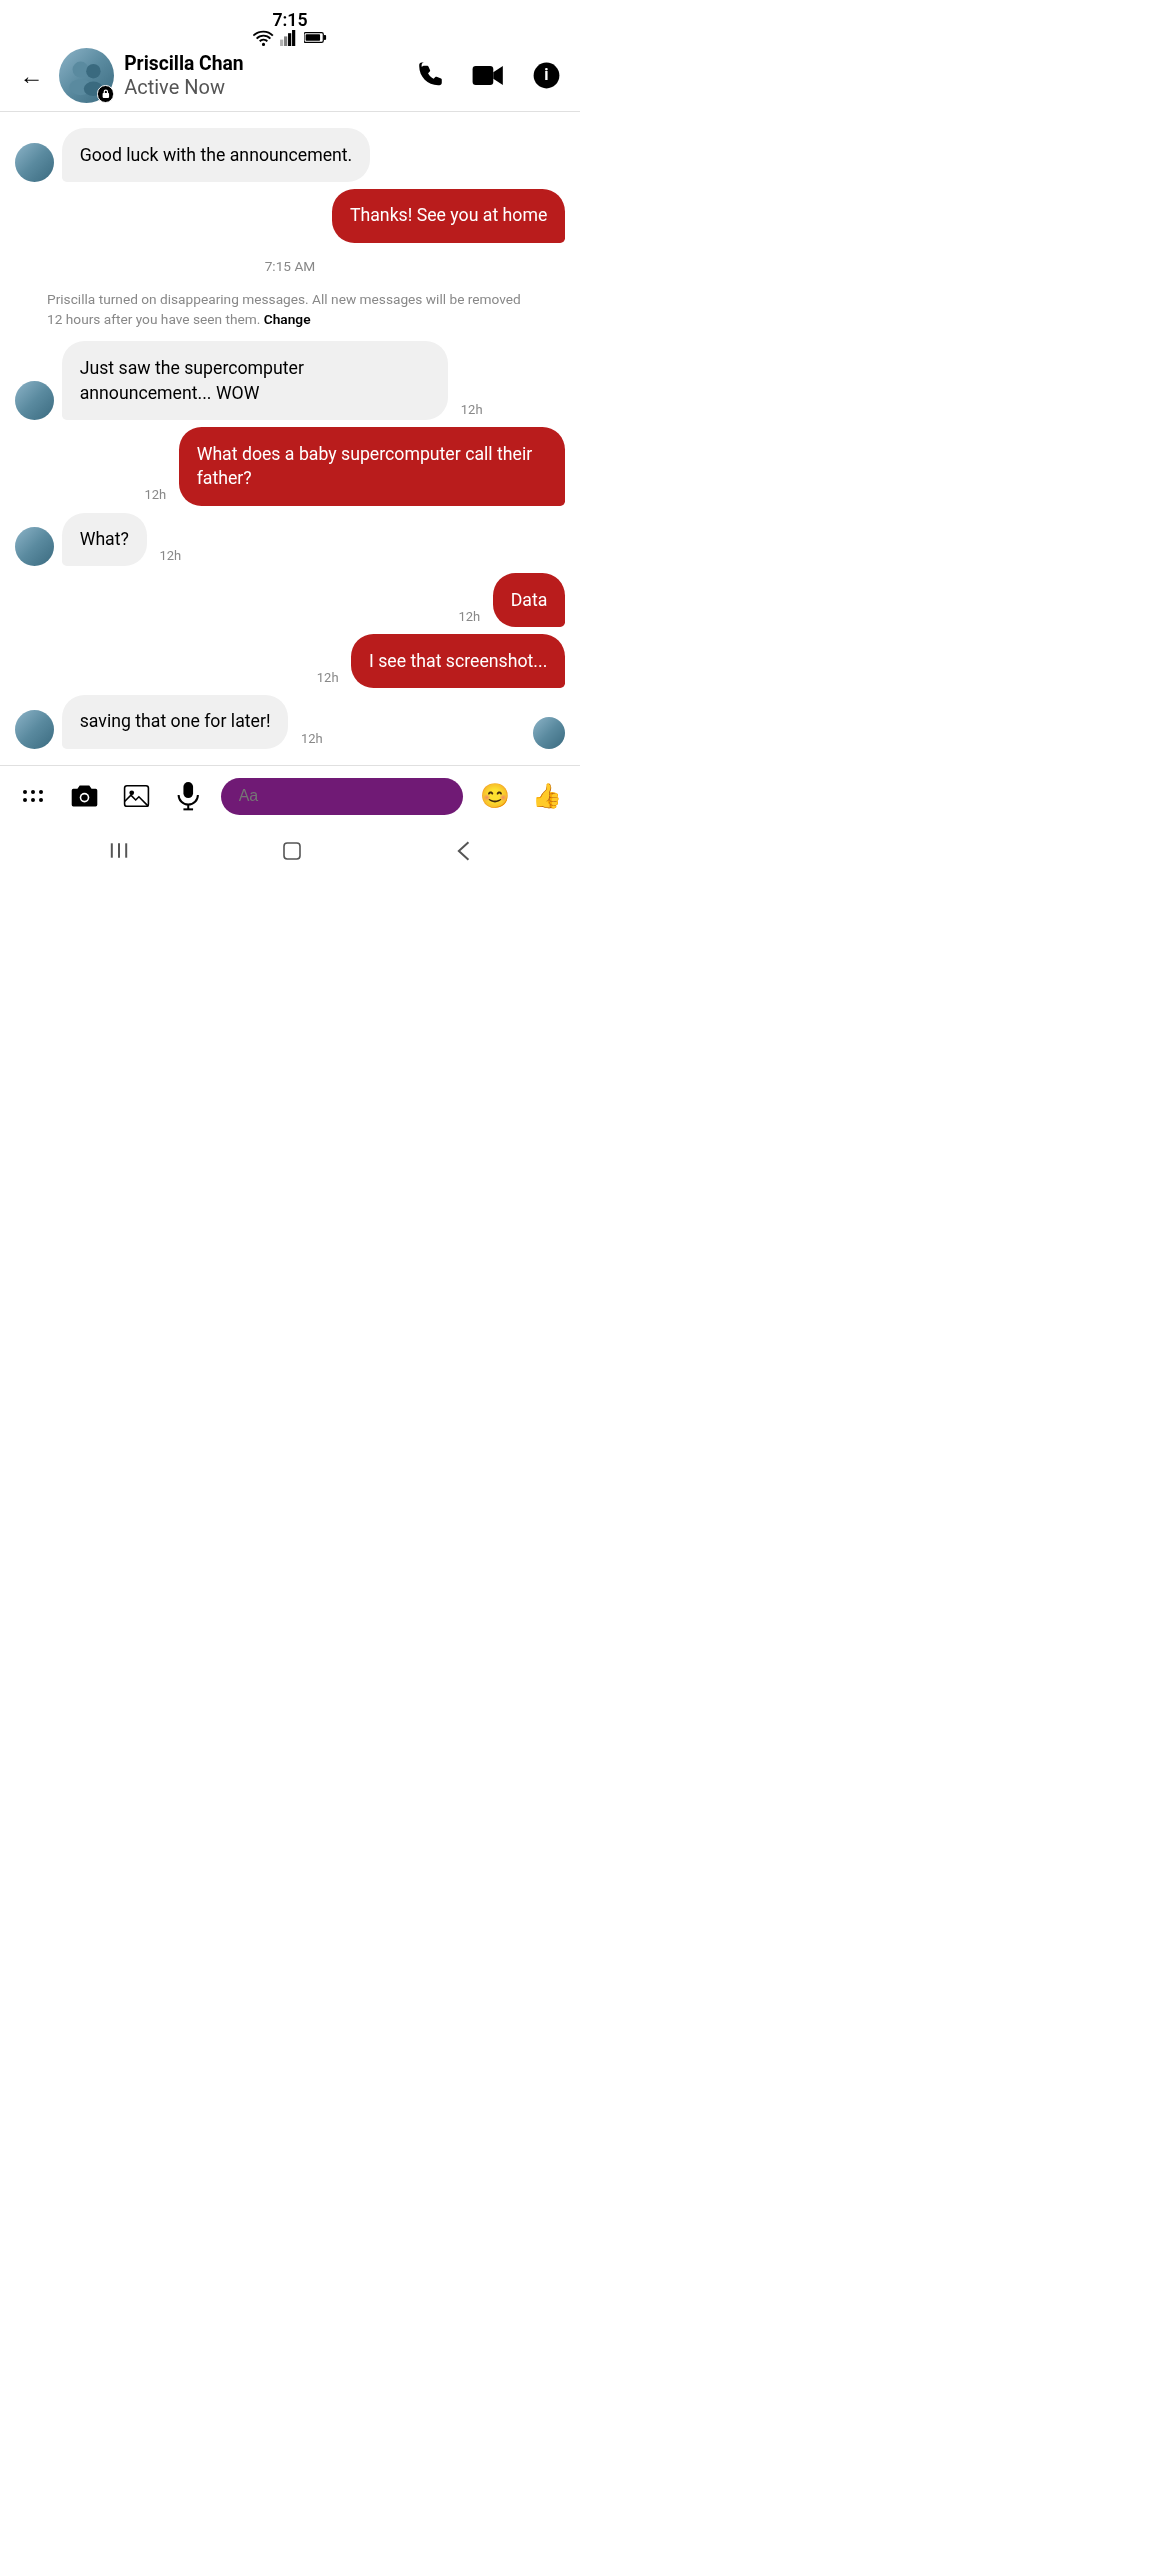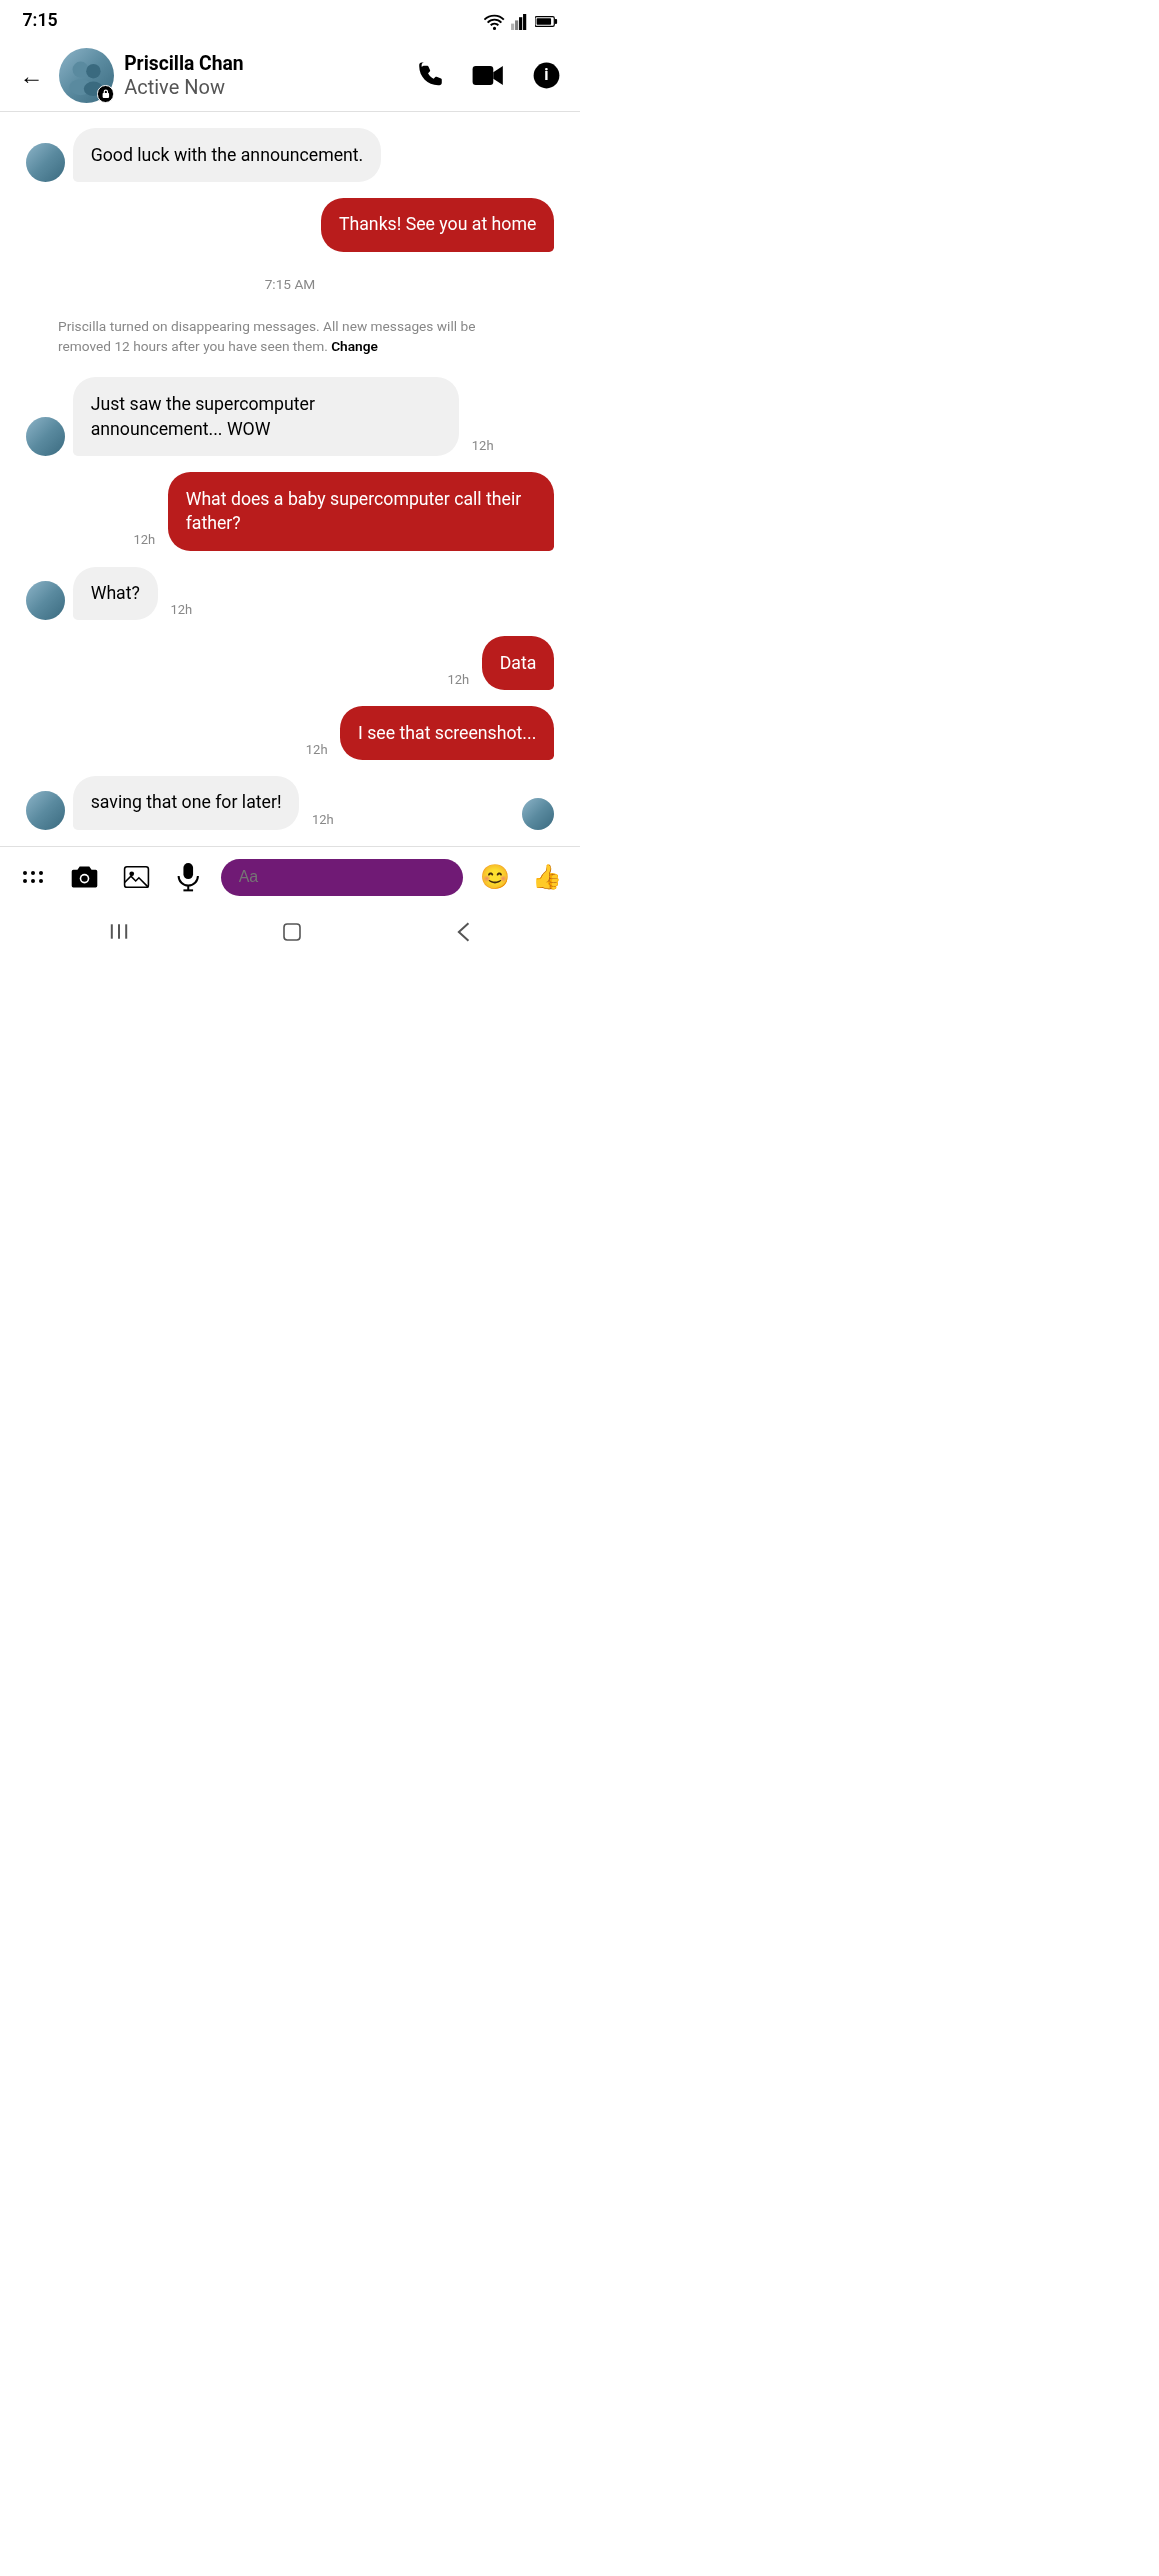--- a/index.html
+++ b/index.html
@@ -10,22 +10,24 @@
       font-family: -apple-system, BlinkMacSystemFont, 'Segoe UI', Roboto, sans-serif;
       width: 580px;
       min-height: 1288px;
       overflow-x: hidden;
     }
 
     
     .status-bar {
       display: flex;
       justify-content: space-between;
+      align-items: center;
       padding: 9.7px 22.5px 6.4px;
       height: 40px;
+      flex-direction: column;
     }
     .status-time {
       font-size: 17.7px;
       font-weight: 600;
       color: #000;
     }
     .status-icons {
       display: flex;
       align-items: center;
       gap: 6.4px;
@@ -98,24 +100,24 @@
       width: 42px;
       height: 42px;
       display: flex;
       align-items: center;
       justify-content: center;
       cursor: pointer;
     }
 
     
     .chat-area {
-      padding: 16px 26px;
+      padding: 16px 15px;
       display: flex;
       flex-direction: column;
-      gap: 16px;
+      gap: 7px;
       flex: 1;
     }
 
     
     .message-row {
       display: flex;
       align-items: flex-end;
       gap: 8px;
     }
     .message-row.sent {

